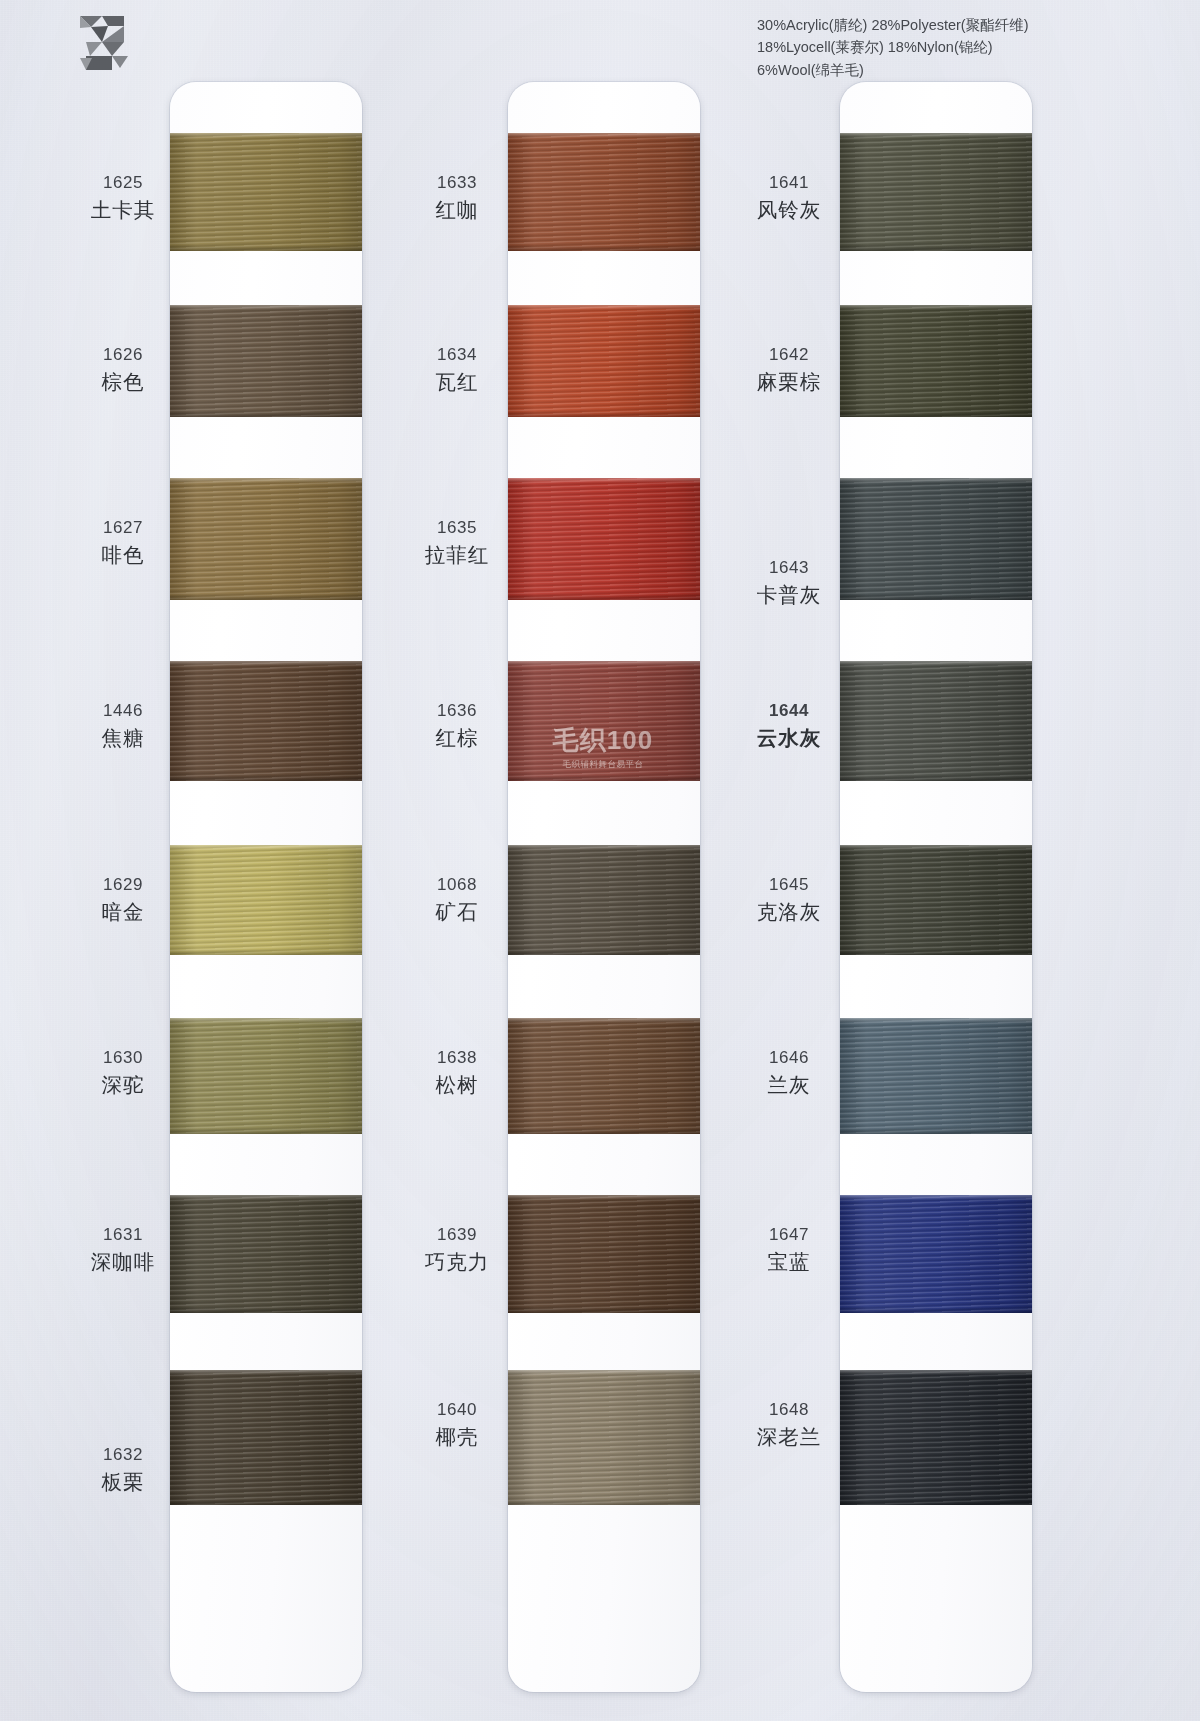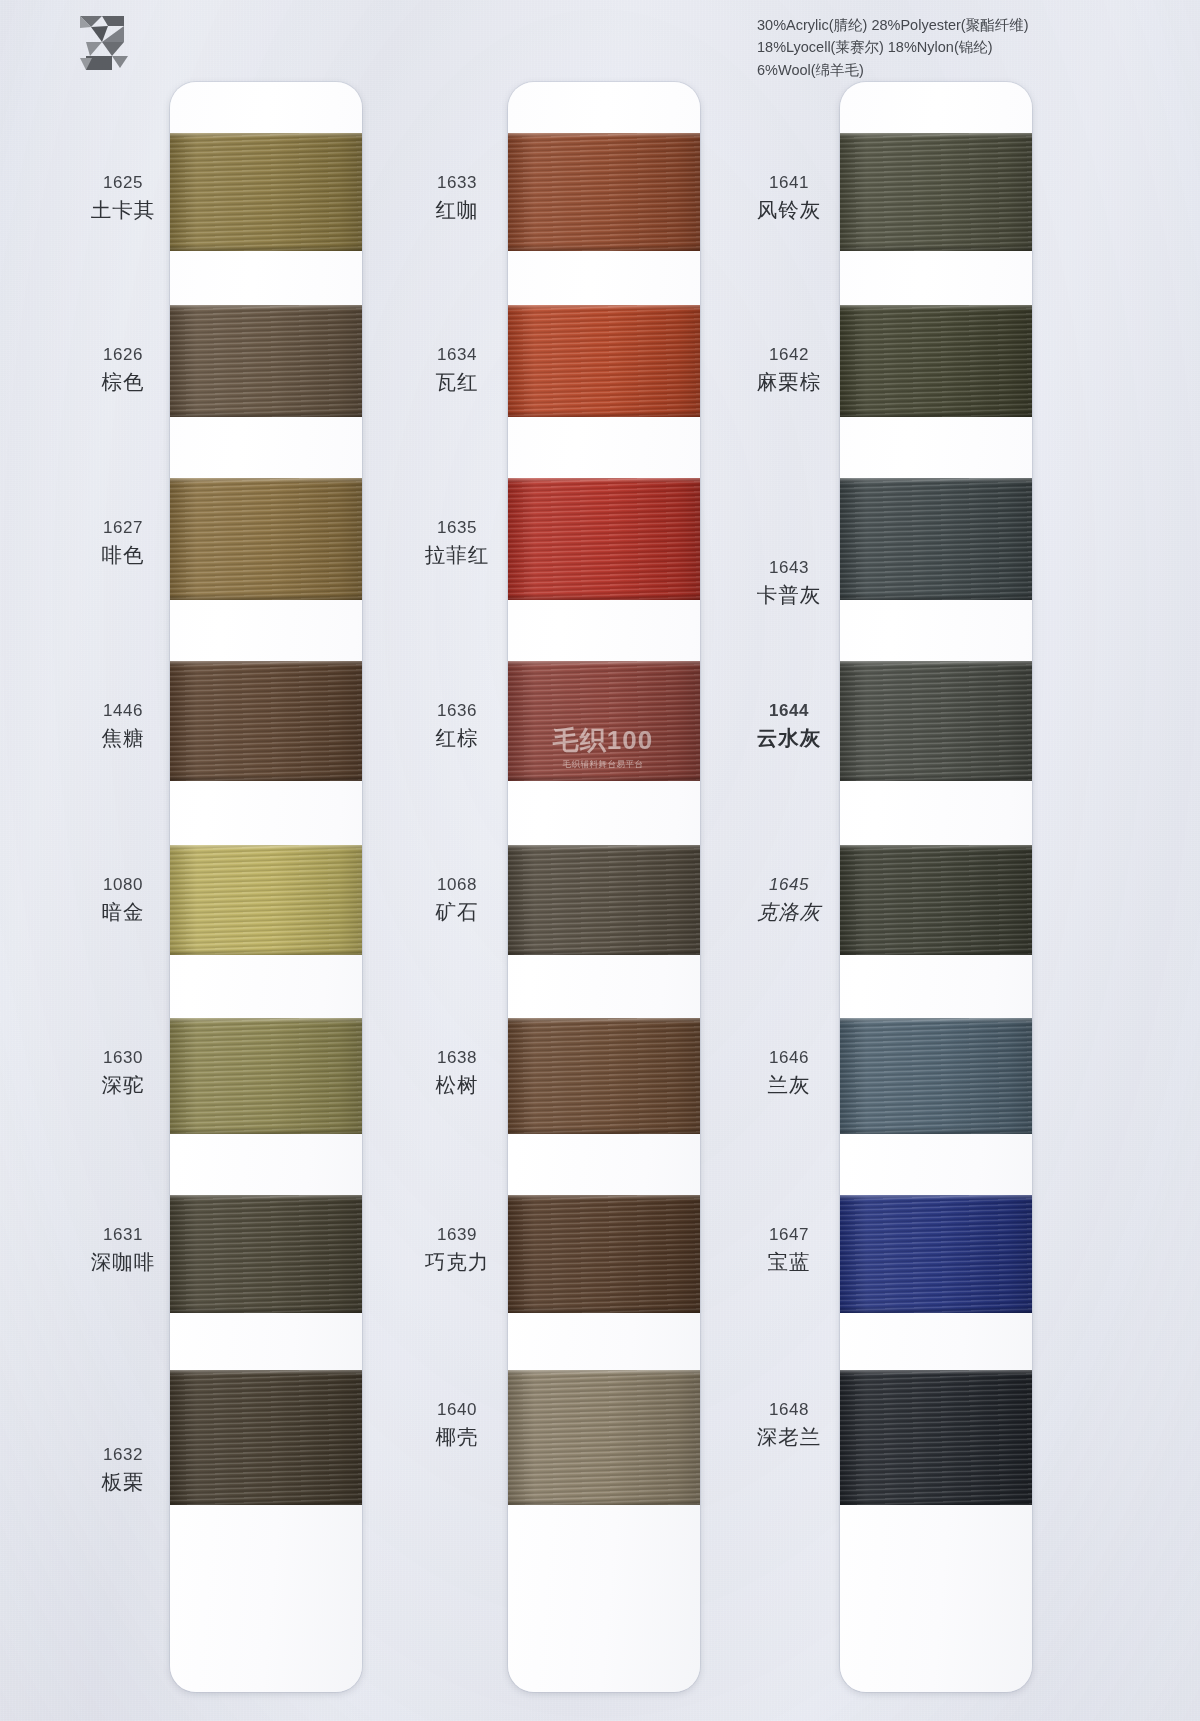--- a/index.html
+++ b/index.html
@@ -162,21 +162,21 @@
     <div class="label lab-c1" style="top: 700px;">
       <div class="code">1446</div>
       <div class="name">焦糖</div>
     </div>
     <div class="swatch" style="left: 170px; top: 845px; height: 110px;">
       <div class="fill" style="background: rgb(191, 179, 98);"></div>
       <div class="edge-top"></div>
       <div class="edge-bot"></div>
     </div>
     <div class="label lab-c1" style="top: 874px;">
-      <div class="code">1080</div>
+      <div class="code">1629</div>
       <div class="name">暗金</div>
     </div>
     <div class="swatch" style="left: 170px; top: 1018px; height: 116px;">
       <div class="fill" style="background: rgb(142, 135, 81);"></div>
       <div class="edge-top"></div>
       <div class="edge-bot"></div>
     </div>
     <div class="label lab-c1" style="top: 1047px;">
       <div class="code">1630</div>
       <div class="name">深驼</div>
@@ -305,21 +305,21 @@
     </div>
     <div class="label lab-c3" style="top: 700px; font-weight: bold;">
       <div class="code">1644</div>
       <div class="name">云水灰</div>
     </div>
     <div class="swatch" style="left: 840px; top: 845px; height: 110px;">
       <div class="fill" style="background: rgb(61, 63, 51);"></div>
       <div class="edge-top"></div>
       <div class="edge-bot"></div>
     </div>
-    <div class="label lab-c3" style="top: 874px; font-style: italic;">
+    <div class="label lab-c3" style="top: 874px;">
       <div class="code">1645</div>
       <div class="name">克洛灰</div>
     </div>
     <div class="swatch" style="left: 840px; top: 1018px; height: 116px;">
       <div class="fill" style="background: rgb(78, 98, 112);"></div>
       <div class="edge-top"></div>
       <div class="edge-bot"></div>
     </div>
     <div class="label lab-c3" style="top: 1047px;">
       <div class="code">1646</div>

